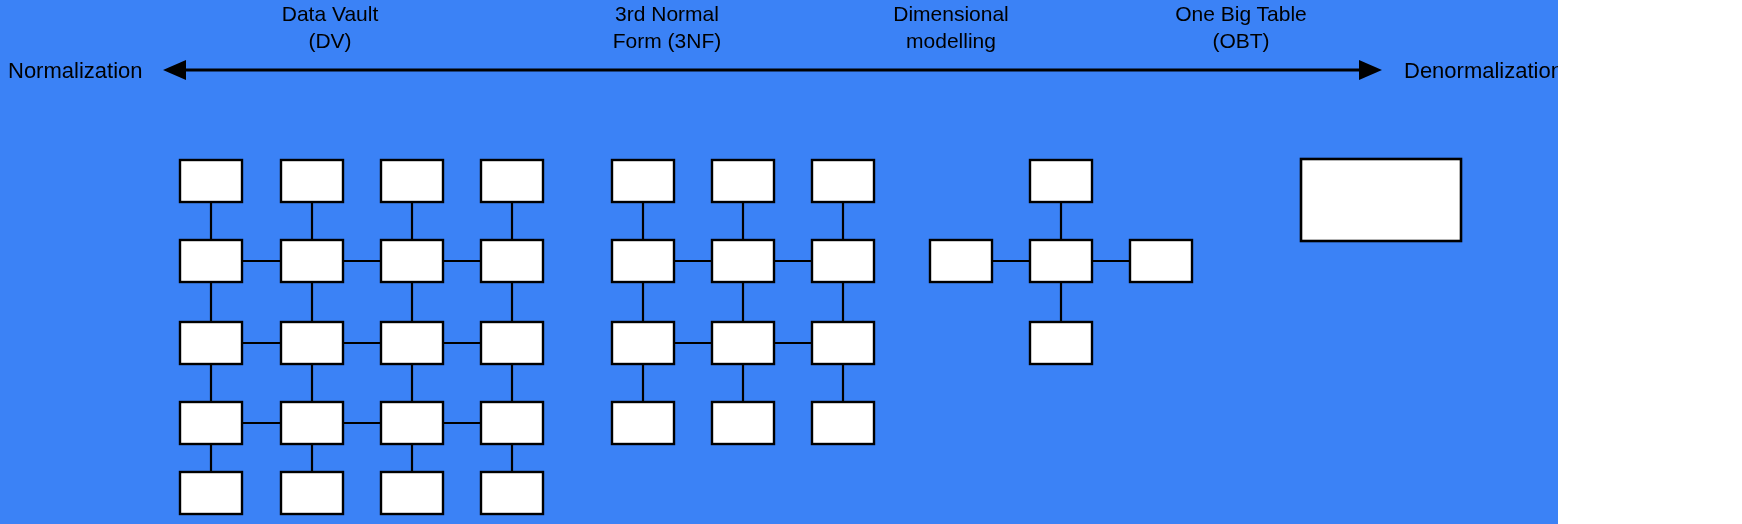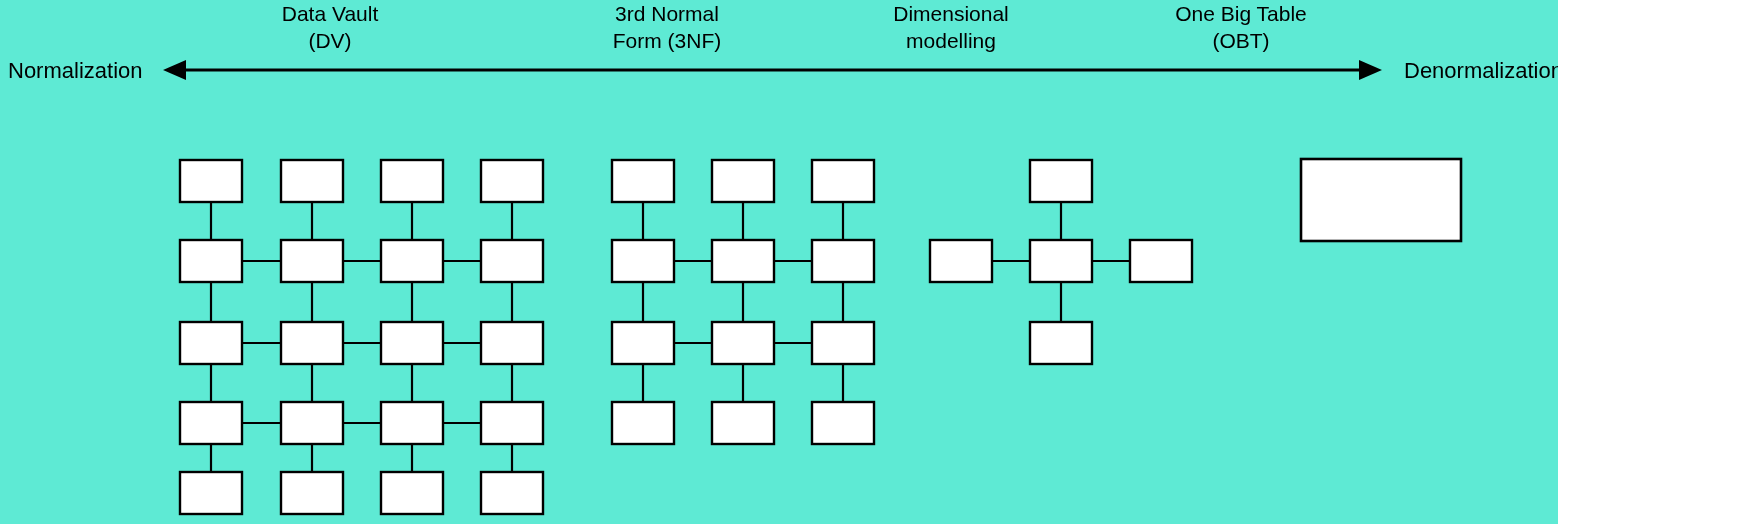--- a/index.html
+++ b/index.html
@@ -9,21 +9,21 @@
   }
   body {
     font-family: "Liberation Sans", sans-serif;
     color: #000000;
   }
   #stage {
     position: relative;
     width: 1558px;
     height: 524px;
     overflow: hidden;
-    background: #5eead4;
+    background: #3b82f6;
   }
   #diagram {
     position: absolute;
     top: 0;
     left: 0;
     width: 1742px;
     height: 524px;
     display: block;
   }
   .axis-end-label {

